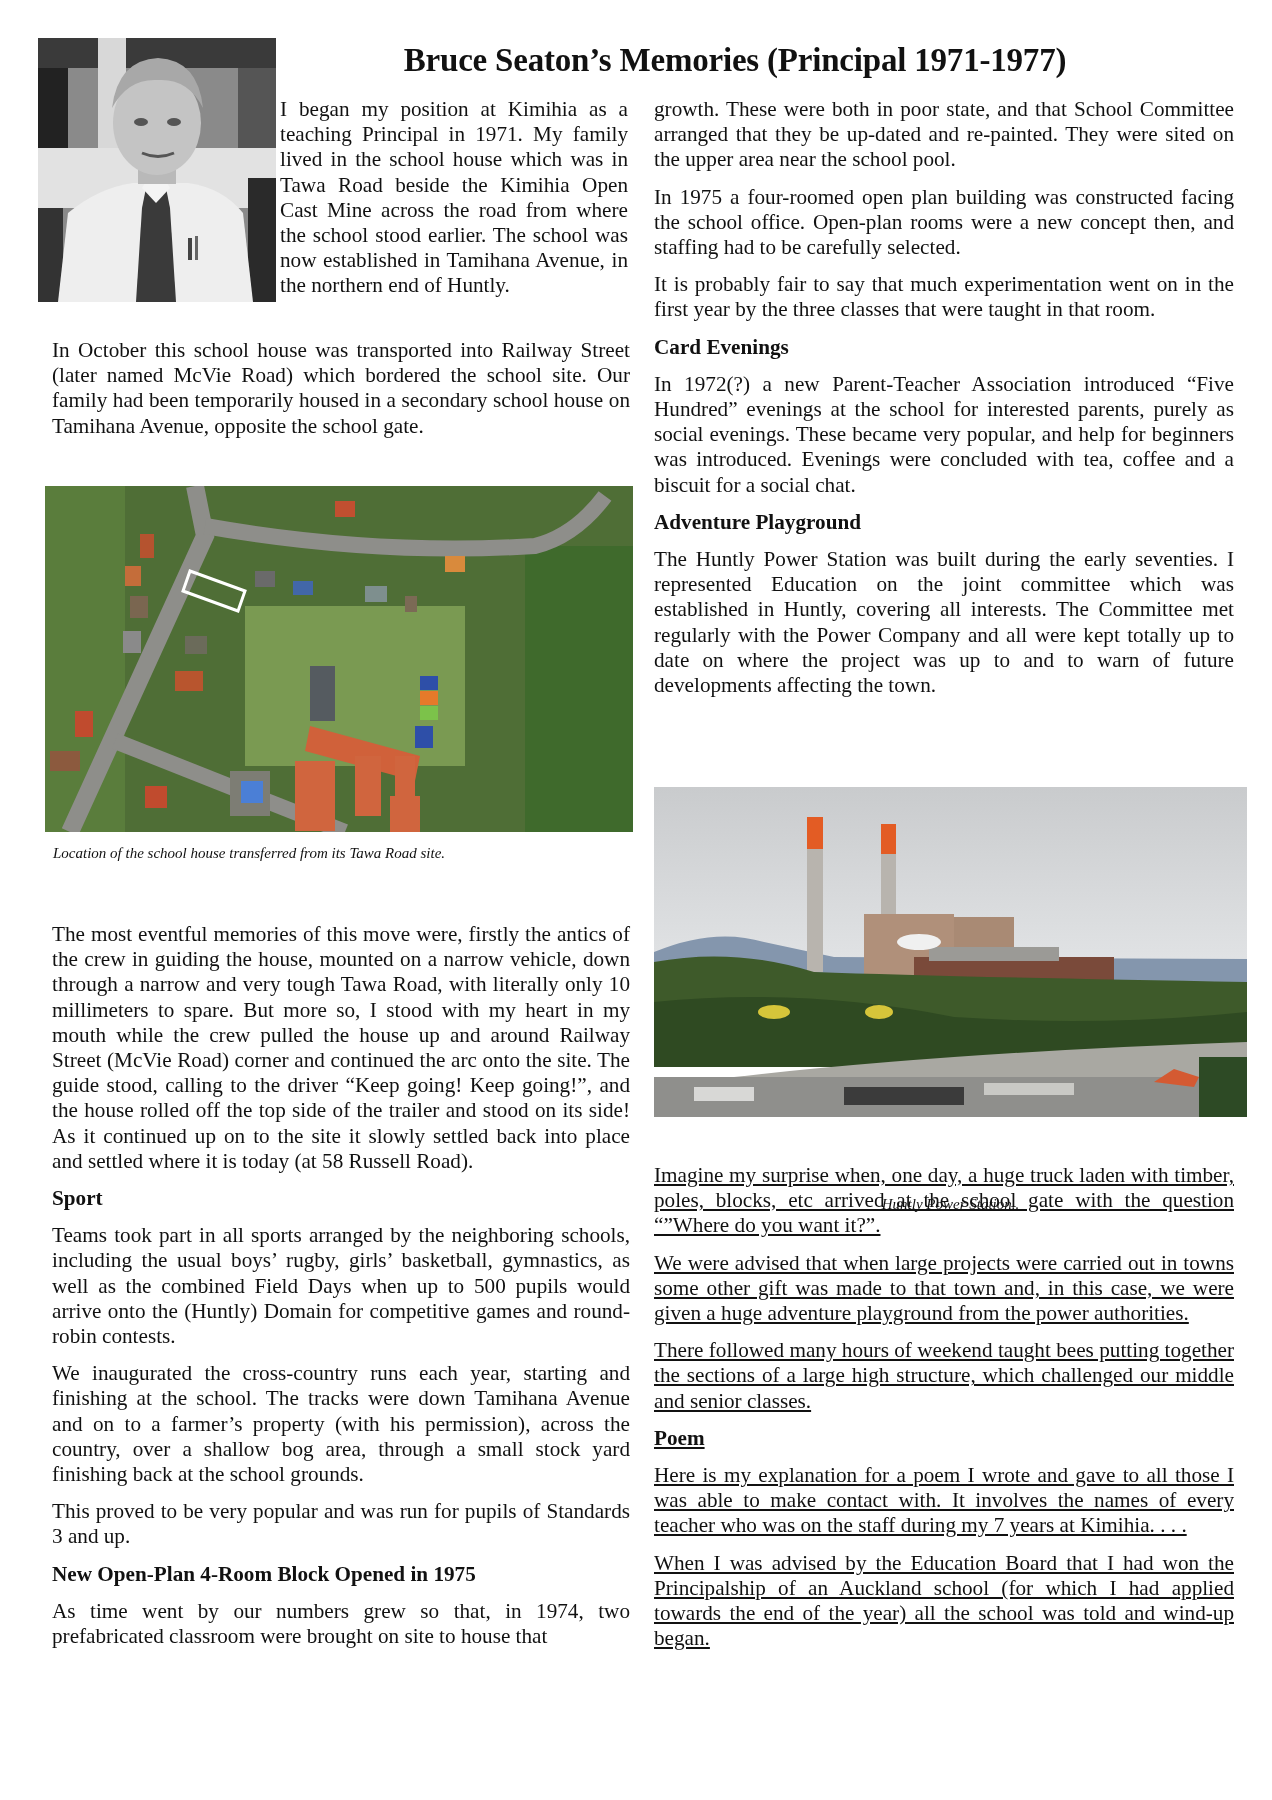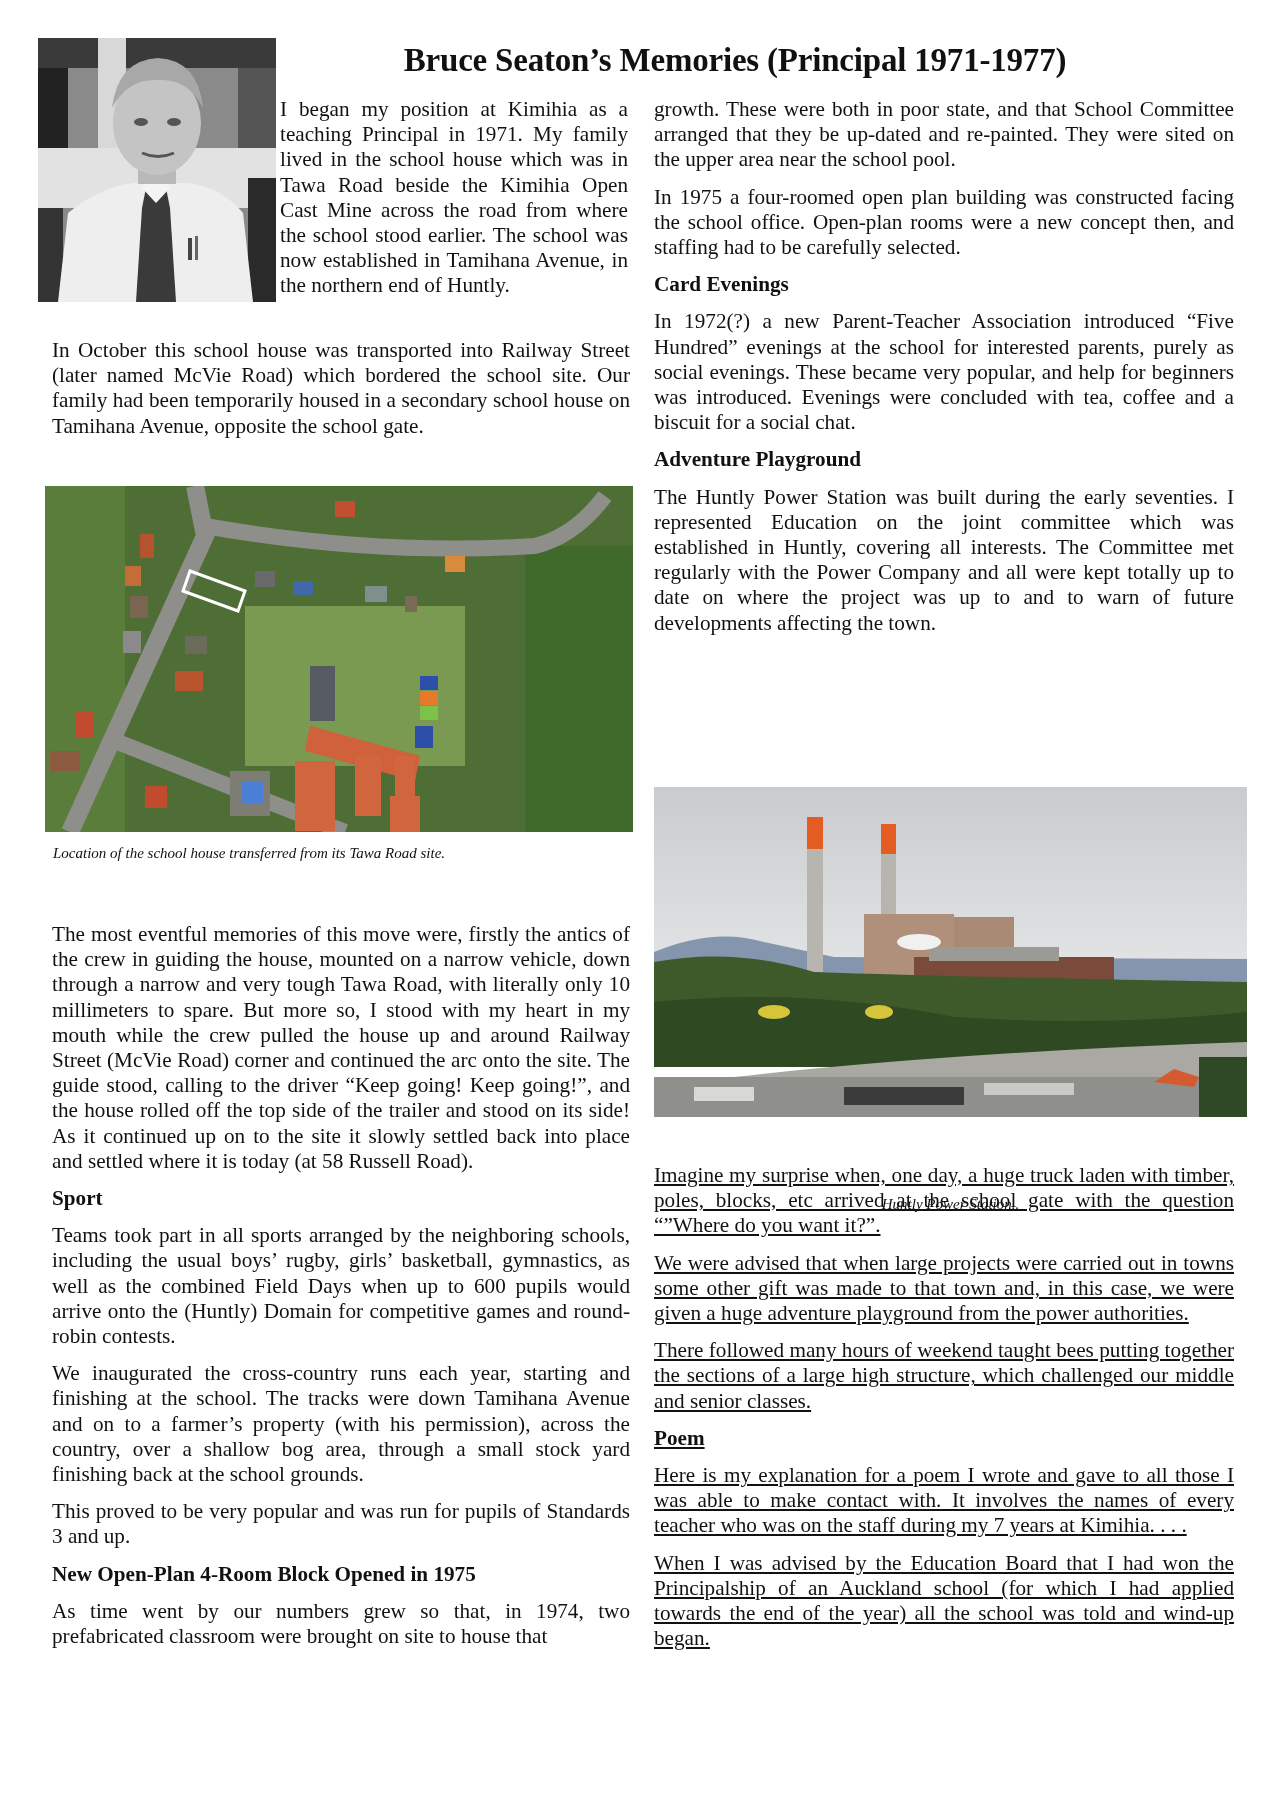--- a/index.html
+++ b/index.html
@@ -118,30 +118,31 @@
       <rect x="370" y="240" width="18" height="22" fill="#2e4fa8"></rect>
     </svg>
   </div>
   <div class="map-caption">
     <p class="caption" style="text-align:left">Location of the school house transferred  from its Tawa Road site.</p>
   </div>
 
   <div class="col leftcol2">
     <p>The most eventful memories of this move were, firstly the antics of the crew in guiding the house, mounted on a narrow vehicle, down through a narrow and very tough Tawa Road, with literally only 10 millimeters to spare. But more so, I stood with my heart in my mouth while the crew pulled the house up and around Railway Street (McVie Road) corner and continued the arc onto the site. The guide stood, calling to the driver “Keep going! Keep going!”, and the house rolled off the top side of the trailer and stood on its side! As it continued up on to the site it slowly settled back into place and settled where it is today (at 58 Russell Road).</p>
     <h3>Sport</h3>
-    <p>Teams took part in all sports arranged by the neighboring schools, including the usual boys’ rugby, girls’ basketball, gymnastics, as well as the combined Field Days when up to 600 pupils would arrive onto the (Huntly) Domain for competitive games and round-robin contests.</p>
+    <p>Teams took part in all sports arranged by the neighboring schools, including the usual boys’ rugby, girls’ basketball, gymnastics, as well as the combined Field Days when up to 500 pupils would arrive onto the (Huntly) Domain for competitive games and round-robin contests.</p>
     <p>We inaugurated the cross-country runs each year, starting and finishing at the school. The tracks were down Tamihana Avenue and on to a farmer’s property (with his permission), across the country, over a shallow bog area, through a small stock yard finishing back at the school grounds.</p>
     <p>This proved to be very popular and was run for pupils of Standards 3 and up.</p>
     <h3>New Open-Plan 4-Room Block Opened in 1975</h3>
     <p>As time went by our numbers grew so that, in 1974, two prefabricated classroom were brought on site to house that</p>
   </div>
 
   <div class="col rightcol">
     <p>growth. These were both in poor state, and that School Committee arranged that they be up-dated and re-painted. They were sited on the upper area near the school pool.</p>
     <p>In 1975 a four-roomed open plan building was constructed facing the school office. Open-plan rooms were a new concept then, and staffing had to be carefully selected.</p>
+    <p>It is probably fair to say that much experimentation went on in the first year by the three classes that were taught in that room.</p>
     <h3>Card Evenings</h3>
     <p>In 1972(?) a new Parent-Teacher Association introduced “Five Hundred” evenings at the school for interested parents, purely as social evenings. These became very popular, and help for beginners was introduced. Evenings were concluded with tea, coffee and a biscuit for a social chat.</p>
     <h3>Adventure Playground</h3>
     <p>The Huntly Power Station was built during the early seventies. I represented Education on the joint committee which was established in Huntly, covering all interests. The Committee met regularly with the Power Company and all were kept totally up to date on where the project was up to and to warn of future developments affecting the town.</p>
   </div>
 
   <div class="power">
     <svg width="593" height="330" viewBox="0 0 593 330">
       <defs>
         <linearGradient id="sky" x1="0" y1="0" x2="0" y2="1">

